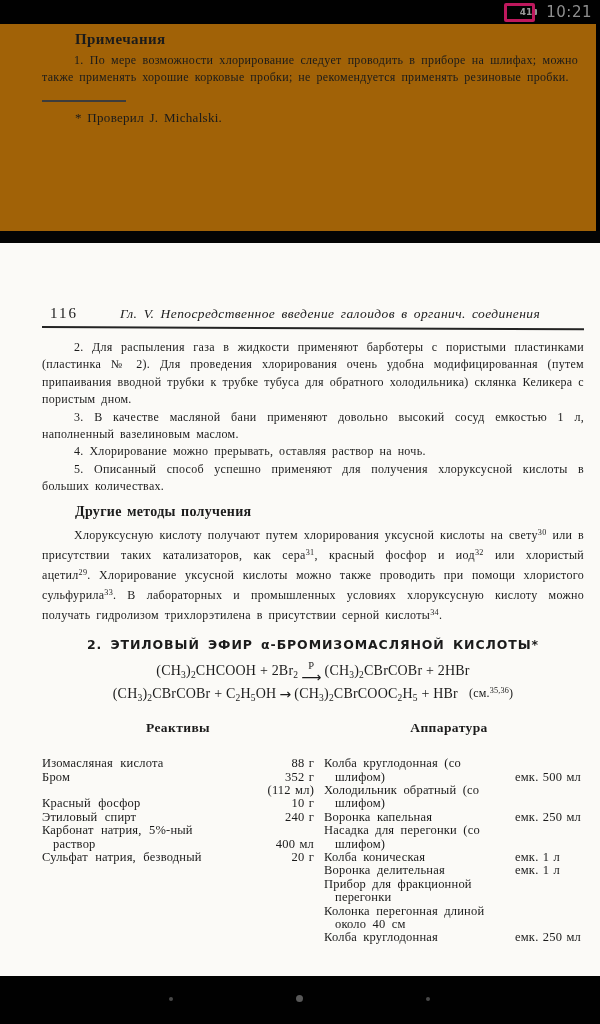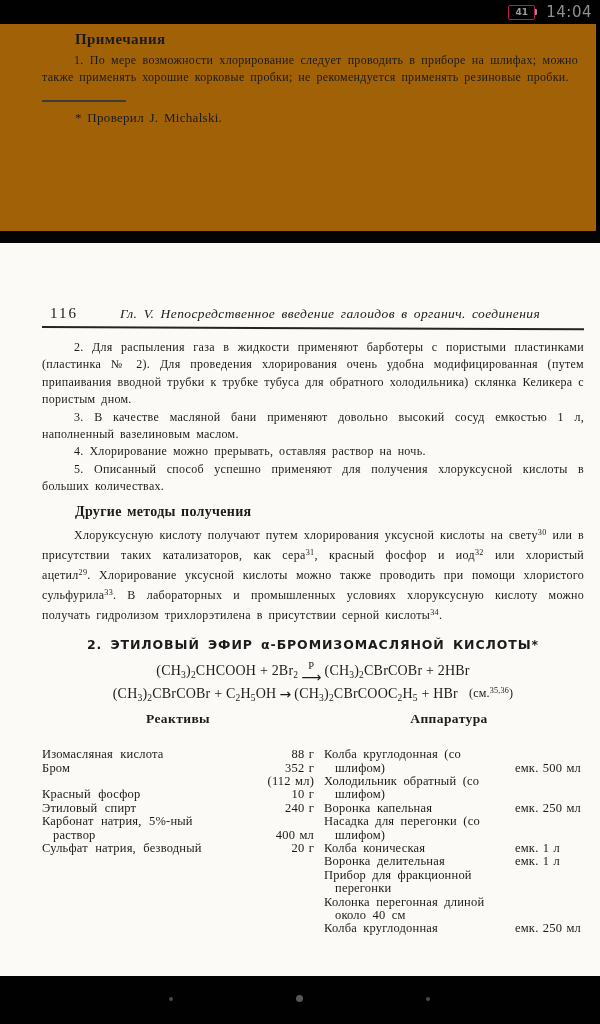--- a/index.html
+++ b/index.html
@@ -3,22 +3,22 @@
 <meta charset="utf-8">
 <style>
   html,body{margin:0;padding:0;background:#000;}
   .screen{position:relative;width:600px;height:1024px;background:#000;overflow:hidden;
           font-family:"Liberation Serif","DejaVu Serif",serif;color:#1b1b1b;}
 
   
   .status-bar{position:absolute;top:0;left:0;width:600px;height:24px;background:#010101;
               display:flex;justify-content:flex-end;align-items:center;gap:9px;padding-right:8px;box-sizing:border-box;}
   .battery{display:flex;align-items:center;}
-  .battery-body{width:25px;height:13px;border:1px solid #be185d;border-radius:2px;color:#9a9a9a;
-                font:bold 9px/13px "DejaVu Sans",sans-serif;text-align:center;letter-spacing:0;}
+  .battery-body{width:25px;height:13px;border:3px solid #be185d;border-radius:2px;color:#9a9a9a;
+                font:bold 9px/13px "DejaVu Sans",sans-serif;text-align:right;letter-spacing:0;}
   .battery-nub{width:2px;height:6px;background:#8f8f8f;border-radius:0 1px 1px 0;}
   .clock{color:#8f8f8f;font:15px/24px "DejaVu Sans",sans-serif;letter-spacing:0.5px;}
 
   
   .page-top{position:absolute;top:24px;left:0;width:596px;height:207px;background:#a16207;
             box-sizing:border-box;padding:7px 18px 0 42px;overflow:hidden;}
   .separator{position:absolute;top:231px;left:0;width:600px;height:12px;background:#040404;}
   .page-main{position:absolute;top:243px;left:0;width:600px;height:733px;background:#fbfaf7;
              box-sizing:border-box;padding:0 16px 0 42px;overflow:hidden;}
 
@@ -43,21 +43,21 @@
   .equations{margin-top:9px;font-size:14px;letter-spacing:0.2px;}
   .eq{display:flex;justify-content:center;align-items:center;gap:3px;white-space:nowrap;}
   .eq + .eq{margin-top:3px;}
   .sub{font-size:0.68em;vertical-align:-0.28em;}
   .sup{font-size:0.68em;vertical-align:0.45em;}
   .arrow-p{display:inline-flex;flex-direction:column;align-items:center;line-height:1;}
   .arrow-label{font-size:10.5px;margin-bottom:-1px;}
   .arrow-glyph{font-family:"DejaVu Sans",sans-serif;font-size:14px;line-height:12px;}
   .eq-ref{font-size:12px;margin-left:8px;}
 
-  .col-heads{display:flex;margin-top:9px;}
+  .col-heads{display:flex;margin-top:18px;}
   .col-heads .ch-left{width:272px;text-align:center;font-weight:bold;font-size:13.5px;letter-spacing:0.4px;}
   .col-heads .ch-right{flex:1;text-align:center;font-weight:bold;font-size:13.5px;letter-spacing:0.4px;}
 
   .rtable{display:flex;margin-top:21px;gap:10px;font-size:12.5px;line-height:13.4px;letter-spacing:0.2px;}
   .tcol-left{width:272px;}
   .tcol-right{flex:1;}
   .trow{display:flex;align-items:flex-end;}
   .trow.top{align-items:flex-start;}
   .rname{flex:1;text-indent:-11px;padding-left:11px;word-spacing:4px;}
   .ramt{width:95px;text-align:right;white-space:nowrap;word-spacing:1px;}
@@ -75,21 +75,21 @@
 </head>
 <body>
 
 <div class="screen">
 
   <div class="status-bar">
     <span class="battery">
       <span class="battery-body">41</span>
       <span class="battery-nub"></span>
     </span>
-    <span class="clock">14:04</span>
+    <span class="clock">10:21</span>
   </div>
 
   <div class="page-top">
     <div class="b-head">Примечания</div>
     <p class="body-para">1. По мере возможности хлорирование следует проводить в приборе на шлифах; можно также применять хорошие корковые пробки; не рекомендуется применять резиновые пробки.</p>
     <div class="foot-rule"></div>
     <div class="footnote">* Проверил J.  Michalski.</div>
   </div>
 
   <div class="separator"></div>

